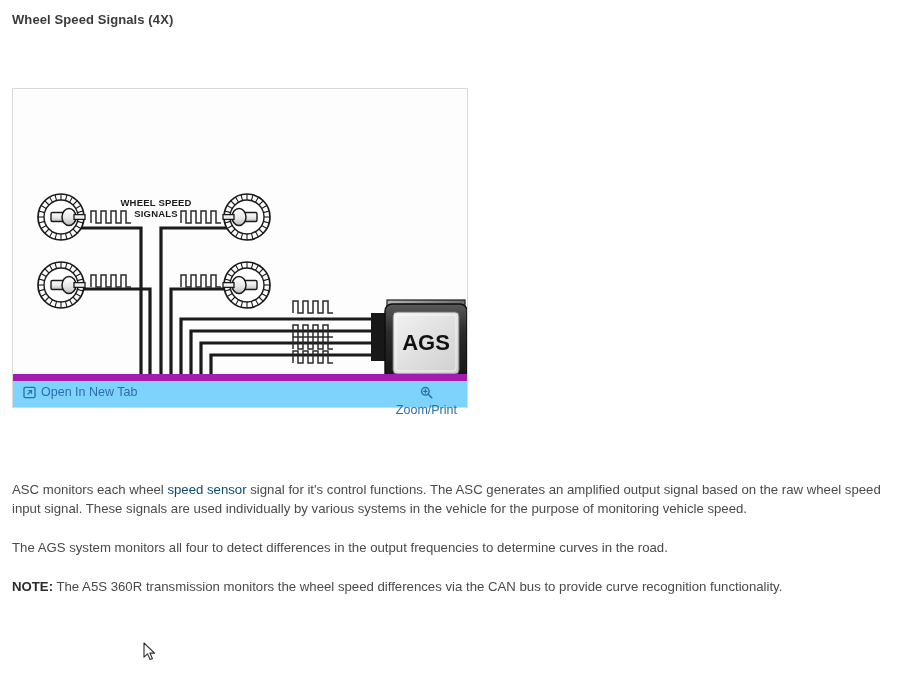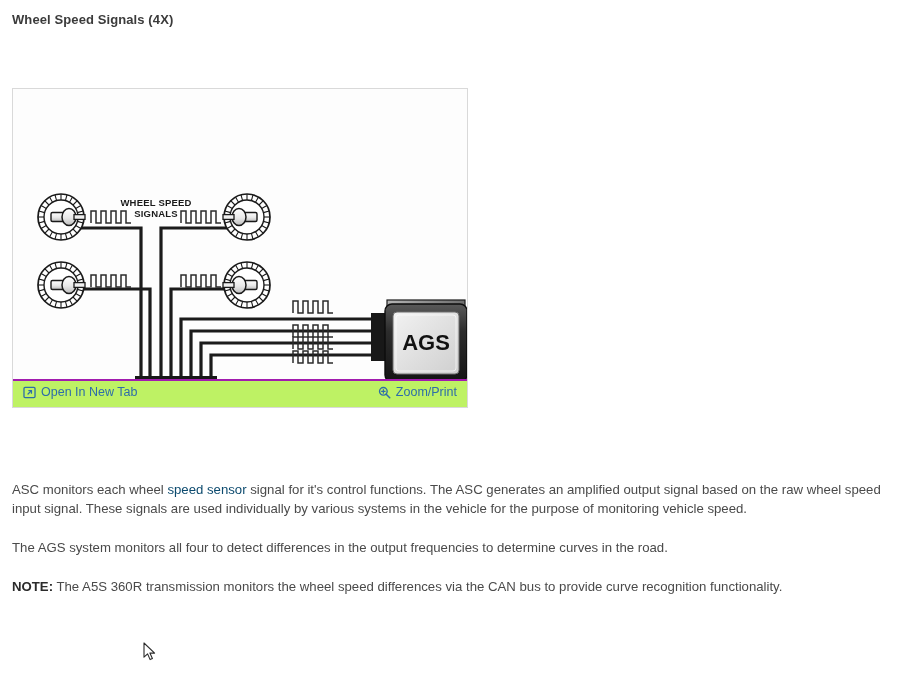--- a/index.html
+++ b/index.html
@@ -56,36 +56,36 @@
   }
   .figure-canvas svg { display: block; }
 
   
   .figure-toolbar {
     position: absolute;
     left: 0;
     bottom: 0;
     width: 454px;
     height: 26px;
-    border-top: 2px solid #a21caf;
-    background: #bef264;
+    border-top: 7px solid #a21caf;
+    background: #7dd3fc;
   }
   .tool-link {
     position: absolute;
     display: flex;
     align-items: center;
     gap: 5px;
     color: #2e6da9;
     font-size: 12.5px;
     text-decoration: none;
     cursor: pointer;
     line-height: 1;
   }
   .tool-link.left  { left: 10px;  top: 5px; }
-  .tool-link.right { right: 10px; top: 5px; }
+  .tool-link.right { right: 10px; top: 5px; flex-direction: column; }
   .tool-icon { display: inline-flex; width: 13px; height: 13px; }
   .tool-icon svg { width: 13px; height: 13px; display: block; }
 
   
   .body-copy {
     position: absolute;
     left: 12px;
     top: 480px;
     width: 878px;
   }

